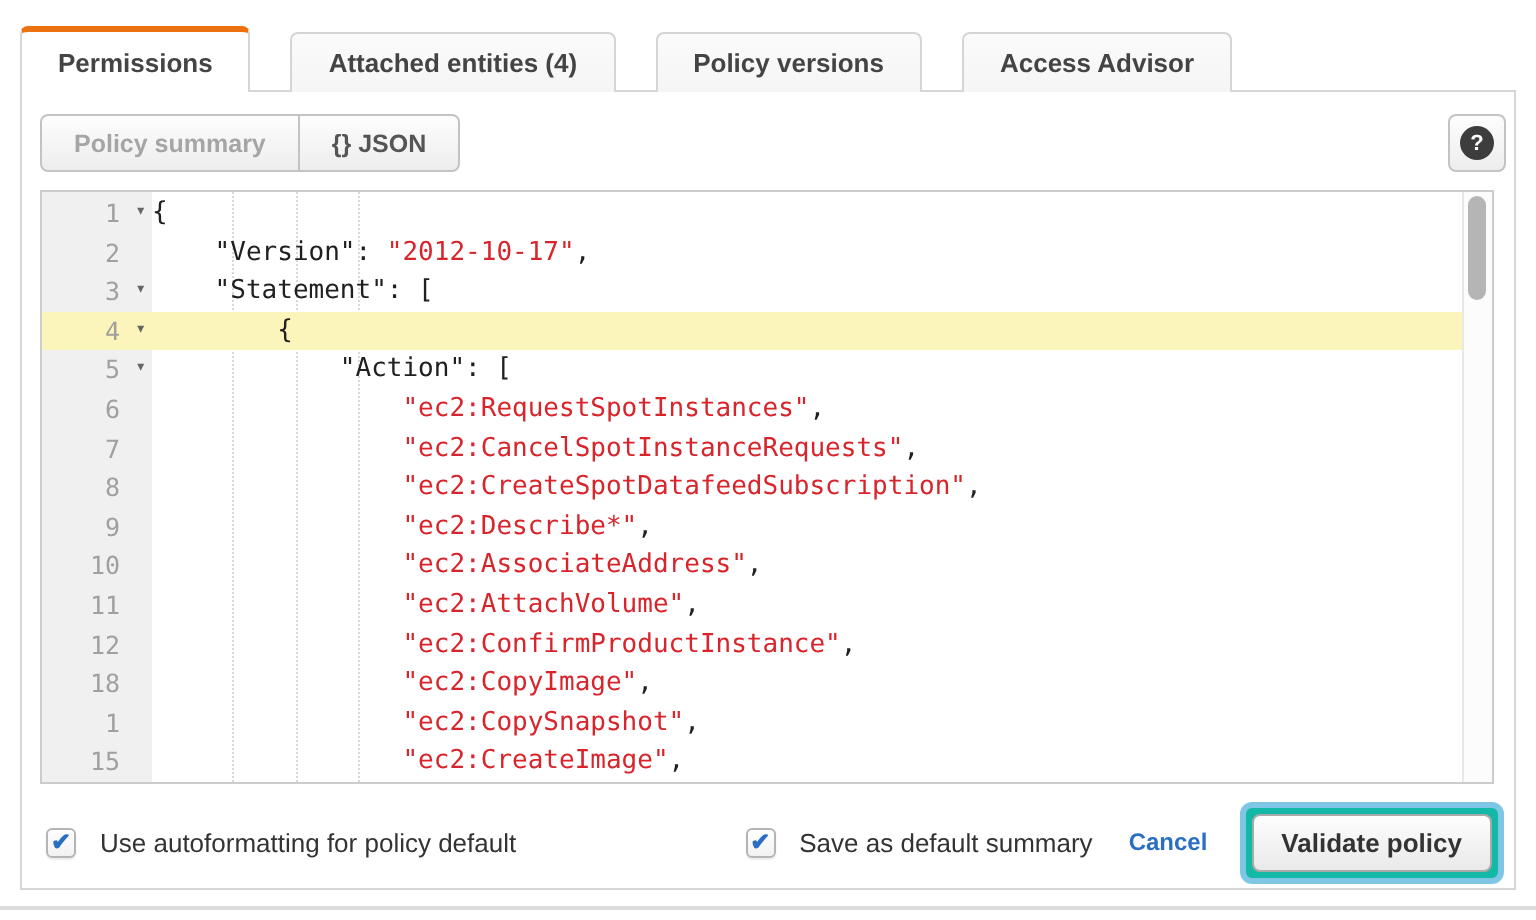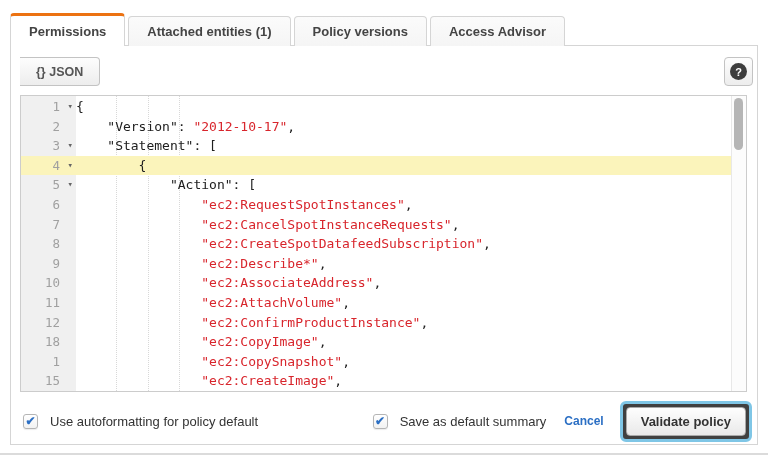--- a/index.html
+++ b/index.html
@@ -1,20 +1,20 @@
 <!DOCTYPE html>
 <html style="--accent: #ec7211; --string-red: #d8252c; --link-blue: #2b6fc4; --ring-cyan: #7fc6e6;"><head>
 <meta charset="utf-8">
 <style>
   * { margin:0; padding:0; box-sizing:border-box; }
   html,body { width:768px; height:460px; background:#ffffff; font-family:"Liberation Sans", sans-serif; overflow:hidden; }
   body { position:relative; }
 
   
-  .tabs { position:absolute; left:10px; top:13px; display:flex; gap:3px; z-index:5; }
+  .tabs { position:absolute; left:10px; top:13px; display:flex; gap:20px; z-index:5; }
   .tab { height:30px; margin-top:3px; padding:0 18px; display:flex; align-items:center;
          background:linear-gradient(#fbfbfb,#f5f5f5); border:1px solid #d5d5d5; border-bottom:none;
          border-radius:4px 4px 0 0; font-size:13px; font-weight:bold; color:#444; cursor:pointer; }
   .tab.active { height:33px; margin-top:0; background:#ffffff; border-top:3px solid var(--accent,#ec7211);
                 border-bottom:none; color:#444; }
 
   
   .panel { position:absolute; left:10px; top:45px; width:748px; height:400px; background:#fff;
            border:1px solid #d5d5d5; z-index:1; }
 
@@ -52,50 +52,51 @@
 
   
   .footer { position:absolute; left:12px; right:5px; top:354px; height:42px; display:flex; align-items:center; }
   .checkbox { width:15px; height:15px; border:1px solid #b5b5b5; border-radius:3px;
               background:linear-gradient(#ffffff,#f2f2f2); box-shadow:0 1px 1px rgba(0,0,0,0.08);
               display:flex; align-items:center; justify-content:center; cursor:pointer; flex:none; }
   .checkbox .mark { color:var(--link-blue,#2b6fc4); font-size:12px; font-weight:bold; line-height:13px; }
   .cb-label { font-size:13px; color:#333; margin-left:12px; }
   .right-cluster { margin-left:auto; display:flex; align-items:center; }
   .cancel-link { font-size:12px; font-weight:bold; color:var(--link-blue,#2b6fc4); margin:0 16px 0 18px; cursor:pointer; text-decoration:none; }
-  .focus-ring { border:3px solid var(--ring-cyan,#7fc6e6); border-radius:6px; padding:3px; display:flex; gap:6px; background:#404040;flex-direction:column; }
+  .focus-ring { border:3px solid var(--ring-cyan,#7fc6e6); border-radius:6px; padding:3px; display:flex; gap:6px; background:#14b8a6;flex-direction:column; }
   .btn { height:29px; padding:0 14px; font-size:13px; font-weight:bold; border-radius:4px; cursor:pointer;
          display:flex; align-items:center; font-family:"Liberation Sans", sans-serif; }
   .btn-secondary { background:linear-gradient(#fefefe,#e9e9e9); border:1px solid #a9a9a9; color:#333; }
   .btn-primary { background:linear-gradient(#4285cd,#2c6cb5); border:1px solid #205f9c; color:#fff;
                  text-shadow:0 -1px 0 rgba(0,0,0,0.2); }
 
   .page-divider { position:absolute; left:0; top:453px; width:768px; height:2px; background:#dbdbdb; }
 </style>
 </head>
 <body>
 
 <div class="tabs">
   <div class="tab active">
     <span>Permissions</span>
   </div>
   <div class="tab">
-    <span>Attached entities (1)</span>
+    <span>Attached entities (4)</span>
   </div>
   <div class="tab">
     <span>Policy versions</span>
   </div>
   <div class="tab">
     <span>Access Advisor</span>
   </div>
 </div>
 
 <div class="panel">
 
   <div class="seg-group">
+    <div class="seg-btn dimmed">Policy summary</div>
     <div class="seg-btn dark">{} JSON</div>
   </div>
   <div class="help-btn">
     <div class="help-glyph">?</div>
   </div>
 
   <div class="editor">
     <div class="gutter">
         <div class="gutter-row"><span>1</span><span class="fold">▾</span></div>
         <div class="gutter-row"><span>2</span></div>

